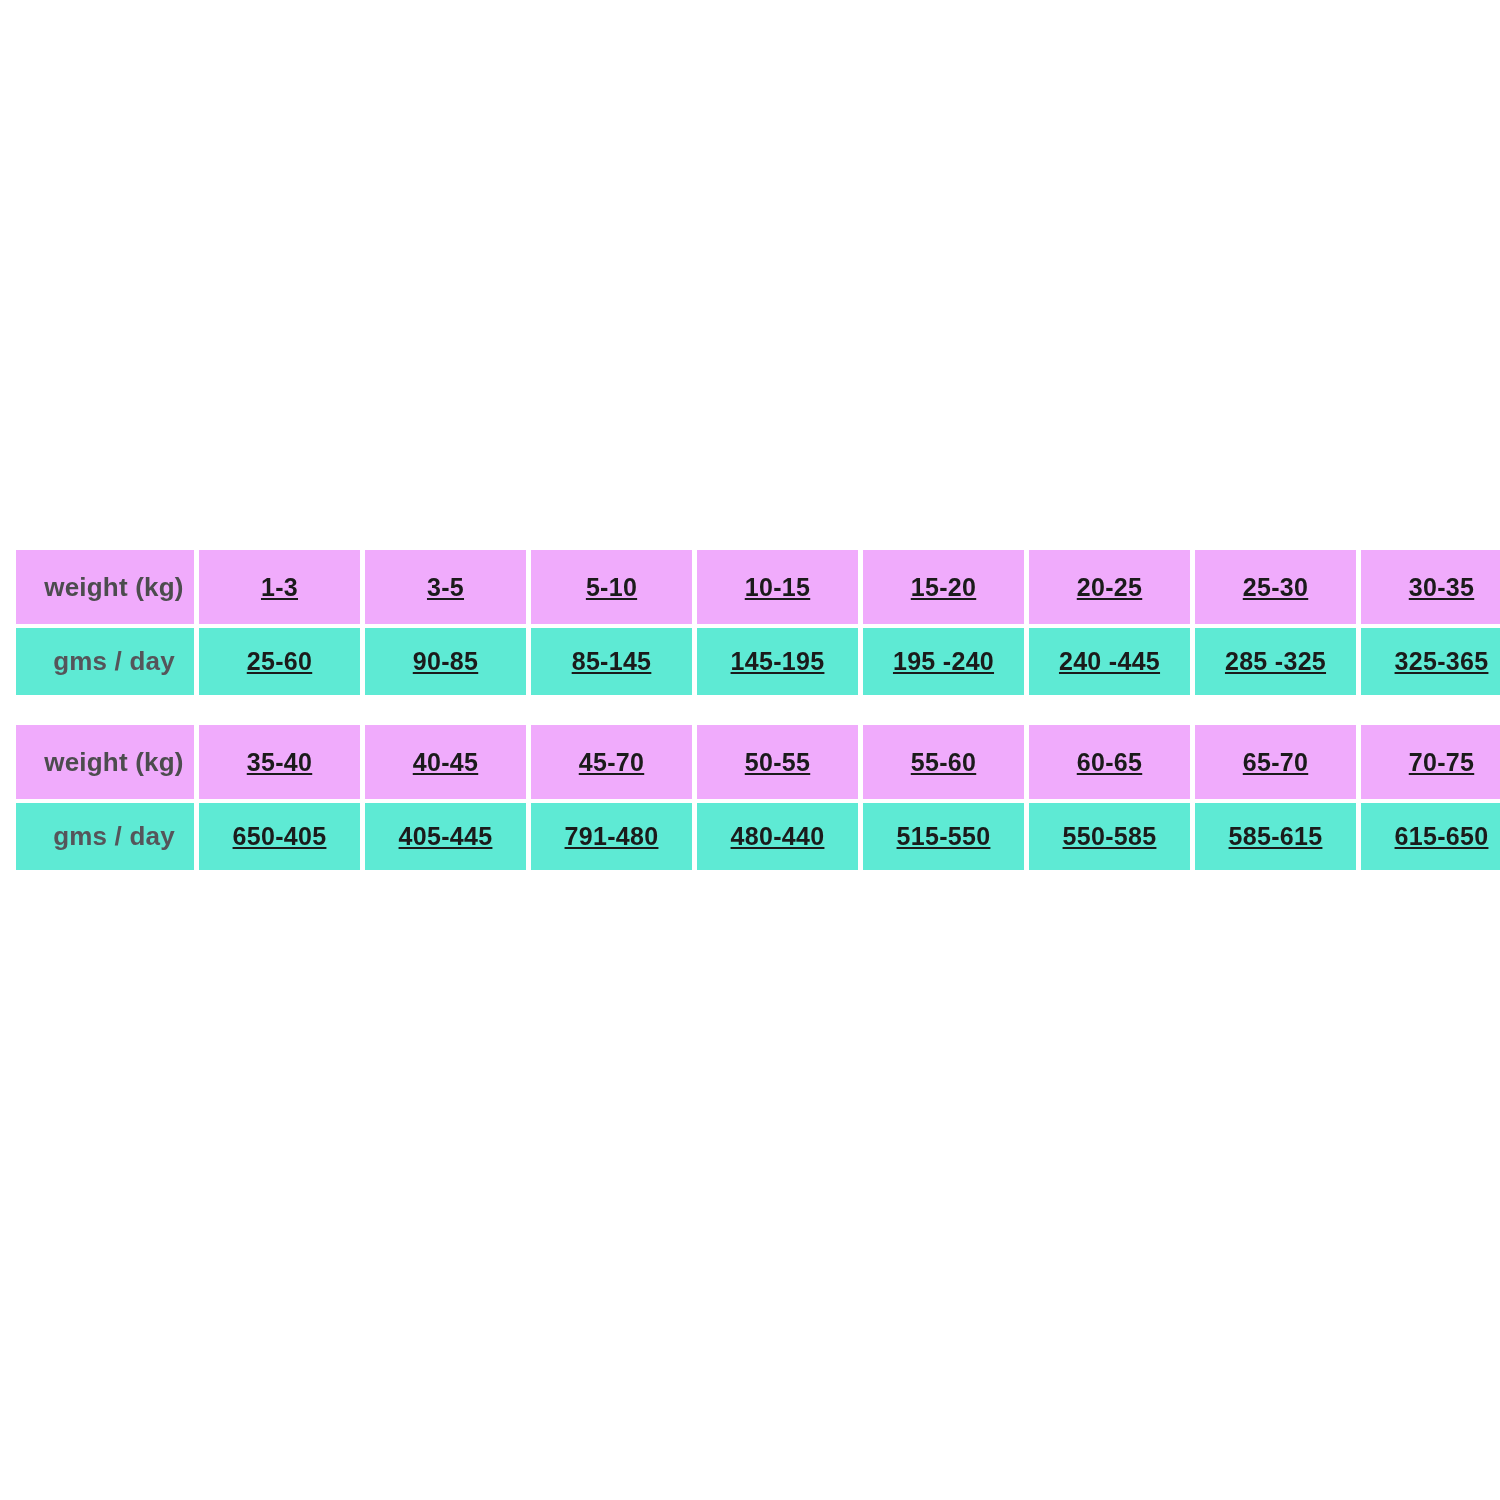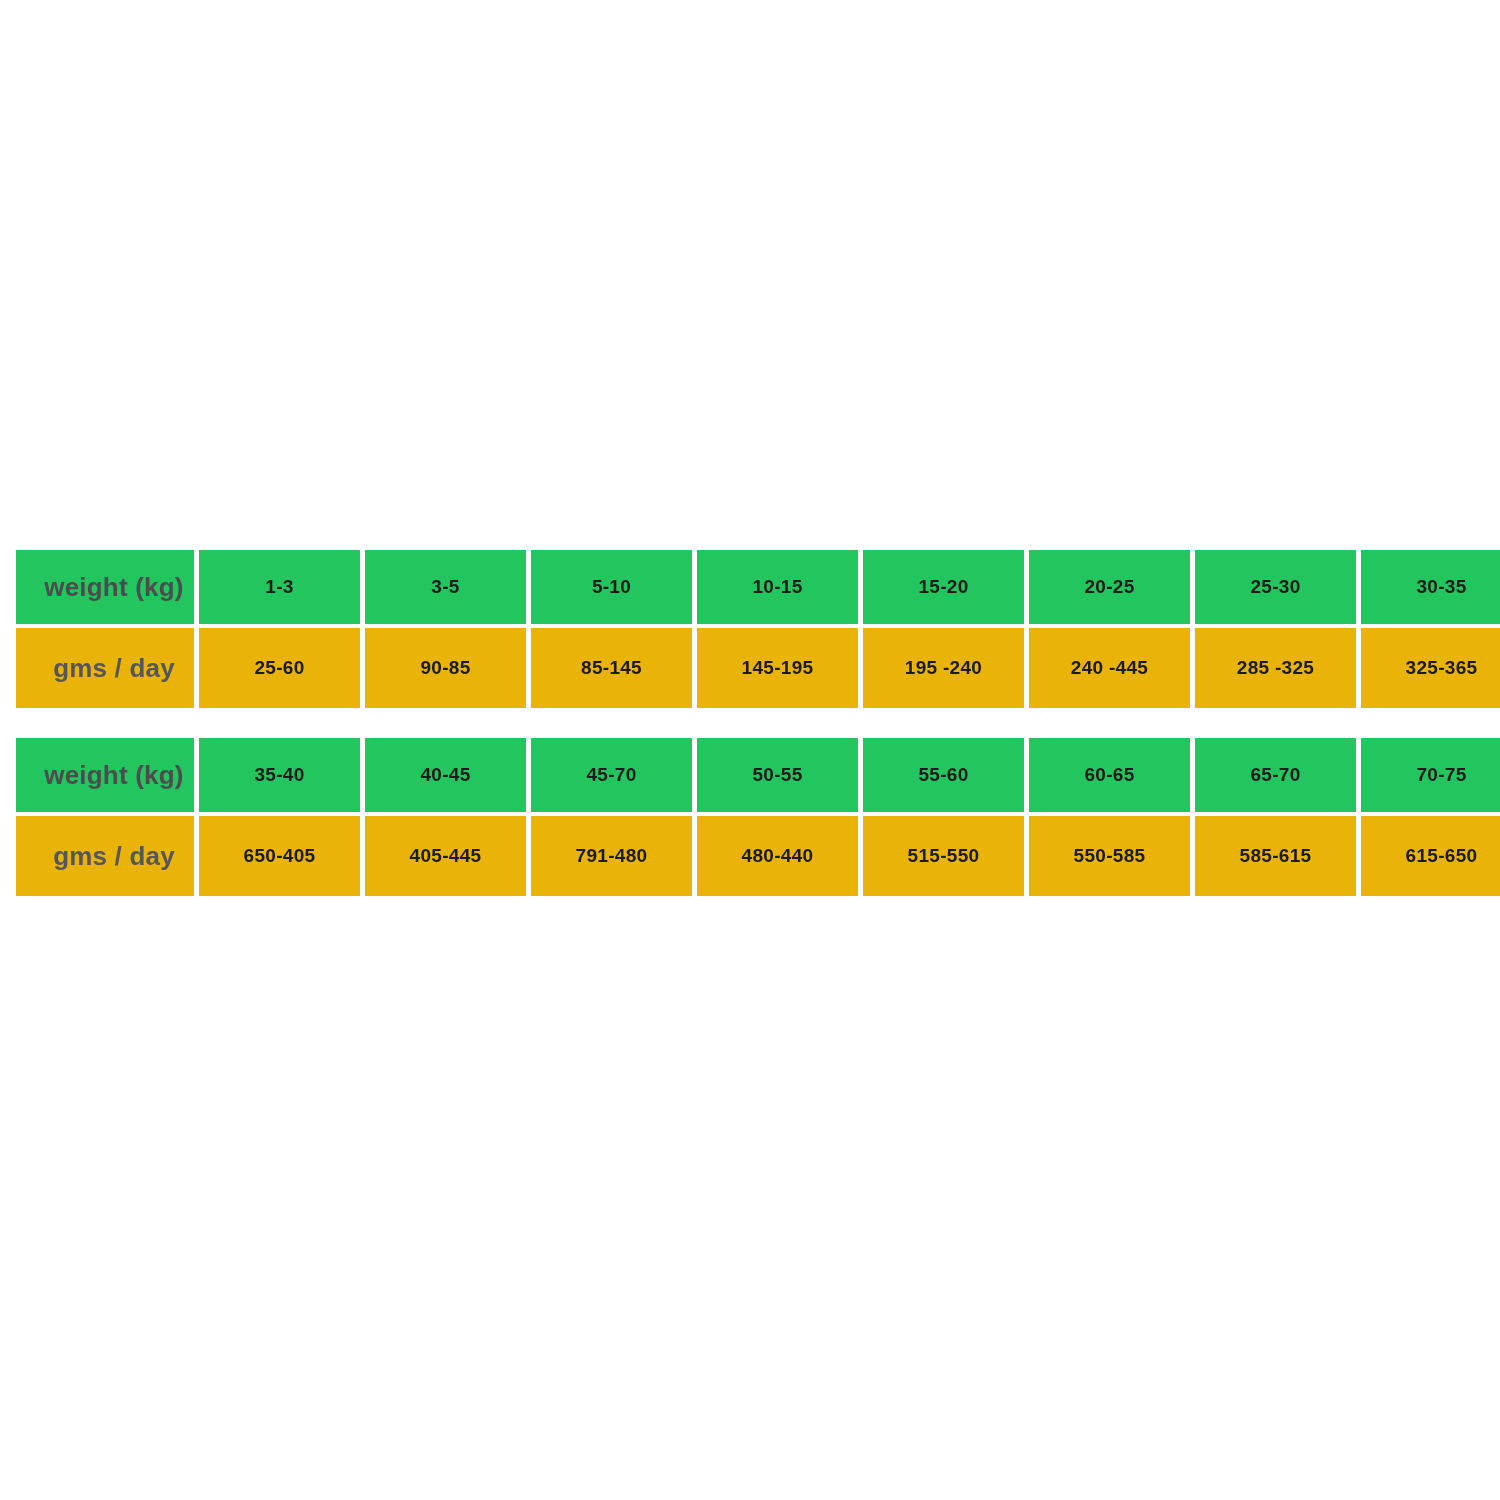--- a/index.html
+++ b/index.html
@@ -50,42 +50,43 @@
     text-align: center;
     border: 0;
   }
 
   
   .feed-table col.label-col { width: 178px; }
   .feed-table col.val-col   { width: 161px; }
 
   
   .row-weight td {
-    background: #22c55e;
+    background: #f0abfc;
   }
   
   .row-grams td {
-    background: #eab308;
-    height: 80px;
+    background: #5eead4;
+    height: 67px;
   }
 
   .cell-label {
     font-size: 26px;
     font-weight: bold;
     color: #4c4c4e;
     letter-spacing: 0.2px;
     text-align: left;
     padding-left: 18px !important;
   }
 
   .cell-value {
-    font-size: 19px;
+    font-size: 25px;
     font-weight: bold;
     color: #1b1b1b;
     letter-spacing: 0.3px;
+    text-decoration: underline;
   }
 
   .row-grams .cell-label {
     color: #55555a;
   }
 </style>
 </head>
 <body>
 
 <div class="page">

